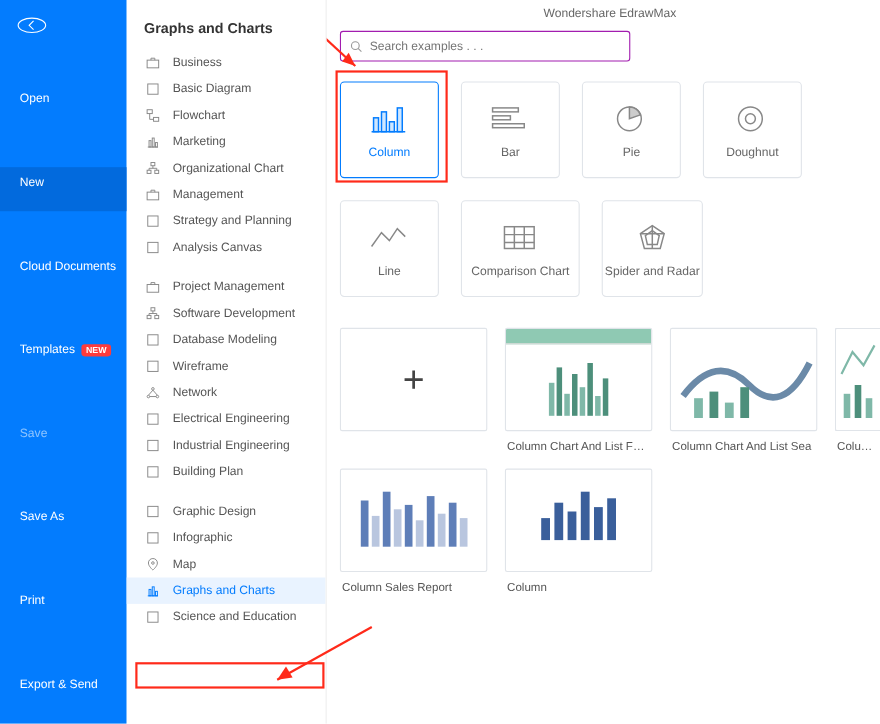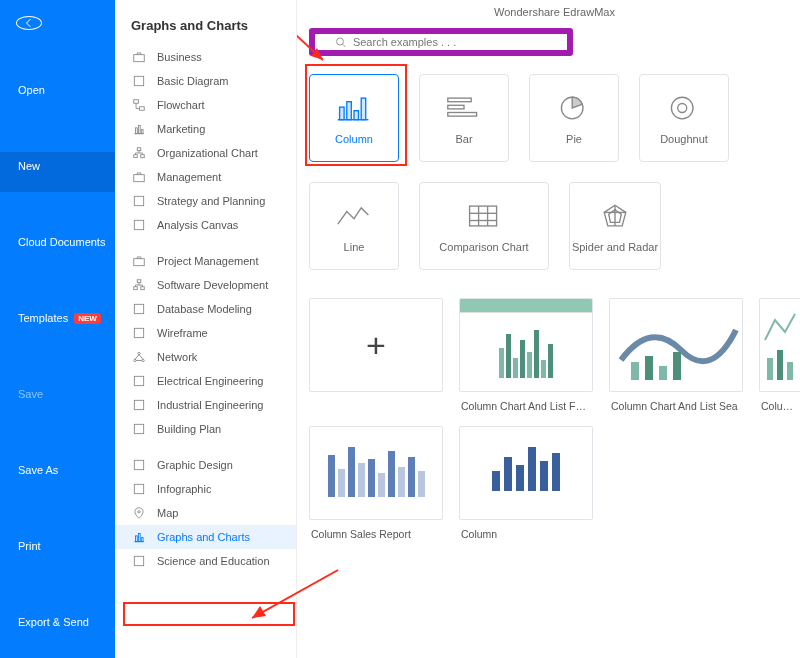--- a/index.html
+++ b/index.html
@@ -23,21 +23,21 @@
   .cat-item.selected { background: #e9f3ff; color: #037cfe; }
   .cat-item .ci { width: 16px; height: 16px; margin-right: 10px; display: flex; align-items: center; justify-content: center; }
   .cat-item .ci svg { width: 14px; height: 14px; stroke: #888; fill: none; stroke-width: 1.5; }
   .cat-item.selected .ci svg { stroke: #037cfe; }
   .cat-sep { height: 12px; }
   .red-box-cat { position: absolute; border: 2px solid #ff2a1a; left: 8px; width: 172px; height: 24px; bottom: 32px; pointer-events: none; }
 
   
   .mainpanel { flex: 1; padding: 0 0 0 12px; position: relative; overflow: hidden; }
   .titlebar { text-align: center; font-size: 11px; color: #666; padding: 6px 0 2px 0; }
-  .searchbox { margin: 8px 0 18px 0; width: 264px; height: 28px; border: 6px solid #a21caf; border-radius: 3px; display: flex; align-items: center; padding: 0 20px; }
+  .searchbox { margin: 8px 0 18px 0; width: 264px; height: 28px; border: 1px solid #a21caf; border-radius: 3px; display: flex; align-items: center; padding: 0 8px; }
   .searchbox svg { width: 13px; height: 13px; stroke: #999; fill: none; stroke-width: 2; margin-right: 6px; }
   .searchbox input { border: 0; outline: 0; font-size: 11px; width: 100%; color: #666; }
 
   .cards { display: flex; flex-wrap: wrap; gap: 20px; }
   .card { width: 90px; height: 88px; border: 1px solid #e0e4e9; border-radius: 4px; display: flex; flex-direction: column; align-items: center; justify-content: center; cursor: pointer; background: #fff; }
   .card .ic { width: 40px; height: 34px; display: flex; align-items: center; justify-content: center; margin-bottom: 8px; }
   .card .ic svg { width: 36px; height: 30px; fill: none; stroke: #888; stroke-width: 1.5; }
   .card.selected { border: 1.5px solid #037cfe; }
   .card.selected .ic svg { stroke: #037cfe; fill: #cfe7ff; }
   .card-label { font-size: 11px; color: #666; }
@@ -362,21 +362,21 @@
         <div class="card-label">Doughnut</div>
       </div>
       <div class="card">
         <div class="ic">
             <svg viewBox="0 0 40 30">
               <polyline points="2,24 12,10 20,18 28,6 36,14"></polyline>
             </svg>
           </div>
         <div class="card-label">Line</div>
       </div>
-      <div class="card" style="width:130px">
+      <div class="card" style="width:108px">
         <div class="ic">
             <svg viewBox="0 0 40 30">
               <rect x="4" y="4" width="30" height="22"></rect>
               <line x1="4" y1="12" x2="34" y2="12"></line>
               <line x1="4" y1="20" x2="34" y2="20"></line>
               <line x1="14" y1="4" x2="14" y2="26"></line>
               <line x1="24" y1="4" x2="24" y2="26"></line>
             </svg>
           </div>
         <div class="card-label">Comparison Chart</div>

